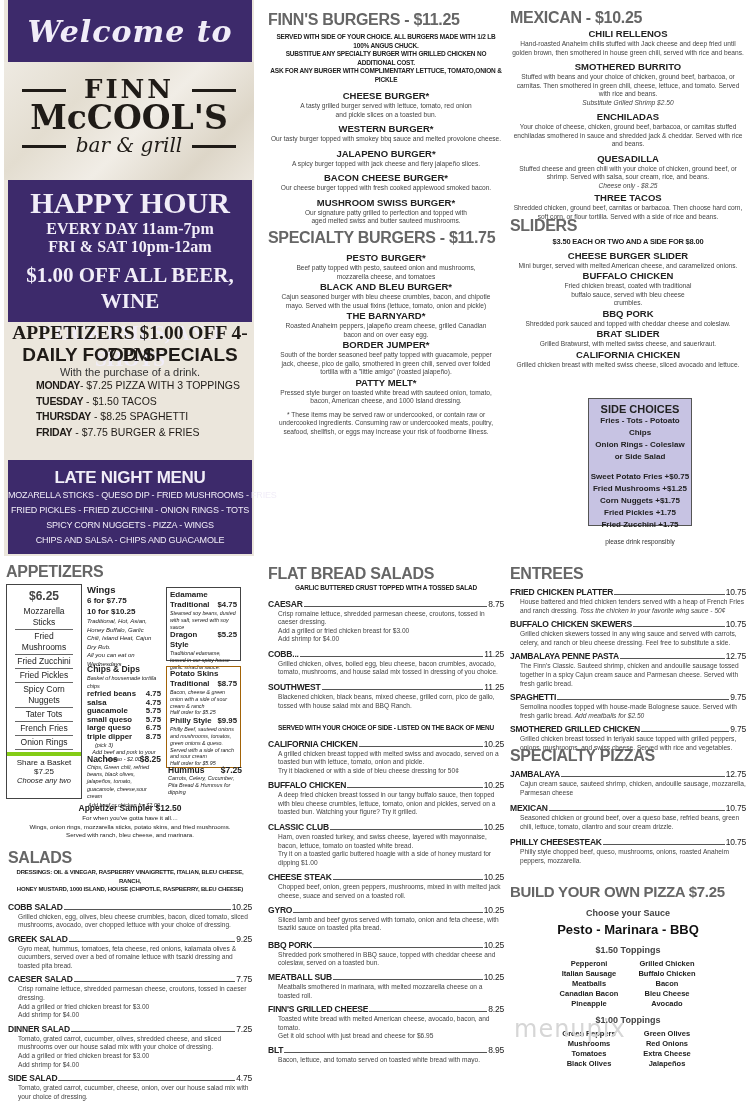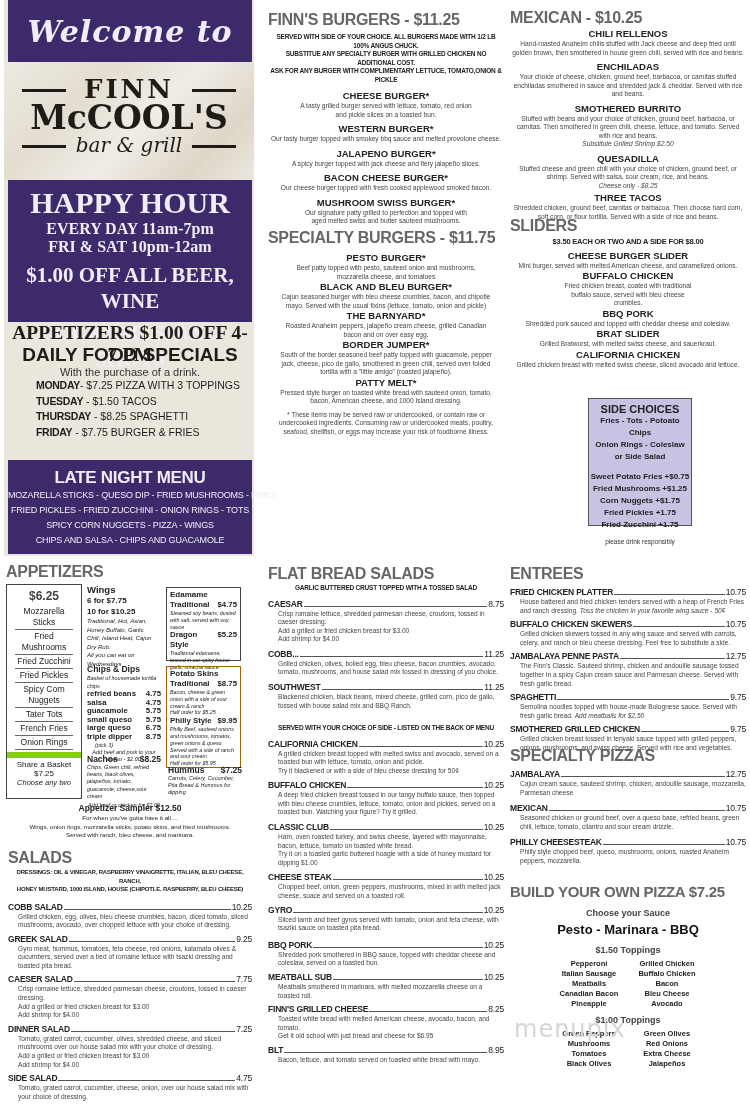--- a/index.html
+++ b/index.html
@@ -56,21 +56,21 @@
   .side-box { left: 588px; top: 398px; width: 104px; height: 128px; background: #c7c3e3; border: 1px solid #555; text-align:center; }
   .side-box .t { font-weight: bold; font-size: 11px; margin-top: 4px; color:#222; }
   .side-box .l { font-size: 8px; line-height: 12px; color:#222; font-weight: bold; }
   .drink { left: 560px; top: 538px; width: 160px; text-align:center; font-size: 6.5px; color:#333; }
 
   
   .app-box { left: 6px; top: 584px; width: 76px; height: 215px; border: 1px solid #444; text-align:center; }
   .app-box .pr { font-size: 12px; font-weight: bold; color:#444; margin-top: 4px; margin-bottom: 2px; }
   .app-box .it { font-size: 8.5px; line-height: 11px; color:#222; border-bottom: 1px solid #666; margin: 0 8px; padding: 1px 0; }
   .app-box .it:last-of-type { border-bottom: none; }
-  .app-box .share { font-size: 8px; color:#222; border-top: 6px solid #84cc16; margin-top: 2px; padding-top: 2px; }
+  .app-box .share { font-size: 8px; color:#222; border-top: 4px solid #84cc16; margin-top: 2px; padding-top: 2px; }
   .app-box .share .s2 { font-style: italic; font-size: 7.5px; }
 
   .wings { left: 87px; top: 584px; width: 70px; font-size: 7px; color:#222; }
   .wings .h { font-size: 9.5px; font-weight: bold; line-height: 11px; }
   .wings .p { font-size: 8px; font-weight: bold; line-height: 11px; }
   .wings .i { font-style: italic; font-size: 6px; line-height: 8.5px; }
   .chips { left: 87px; top: 664px; width: 74px; color:#222; }
   .chips .h { font-size: 8.5px; font-weight: bold; }
   .chips .i { font-style: italic; font-size: 5.5px; line-height: 8px; }
   .chips .r { display:flex; justify-content: space-between; font-size: 7.8px; font-weight: bold; line-height: 8.6px; }
@@ -190,27 +190,27 @@
     </div>
 </div>
 
 <div class="abs c3" style="top:8px;">
   <div class="sec-title" style="font-size:16px;line-height:20px;">MEXICAN - $10.25</div>
   <div class="item-c">
       <div class="n">CHILI RELLENOS</div>
       <div class="d">Hand-roasted Anaheim chilis stuffed with Jack cheese and deep fried until golden brown, then smothered in house green chili, served with rice and beans.</div>
     </div>
   <div class="item-c" style="margin-top:4px;">
-      <div class="n">ENCHILADAS</div>
-      <div class="d">Your choice of cheese, chicken, ground beef, barbacoa, or carnitas stuffed enchiladas smothered in sauce and shredded jack &amp; cheddar. Served with rice and beans.</div>
-    </div>
-  <div class="item-c" style="margin-top:4px;">
       <div class="n">SMOTHERED BURRITO</div>
       <div class="d">Stuffed with beans and your choice of chicken, ground beef, barbacoa, or carnitas. Then smothered in green chili, cheese, lettuce, and tomato. Served with rice and beans.</div>
       <div class="i">Substitute Grilled Shrimp $2.50</div>
+    </div>
+  <div class="item-c" style="margin-top:4px;">
+      <div class="n">ENCHILADAS</div>
+      <div class="d">Your choice of cheese, chicken, ground beef, barbacoa, or carnitas stuffed enchiladas smothered in sauce and shredded jack &amp; cheddar. Served with rice and beans.</div>
     </div>
   <div class="item-c" style="margin-top:4px;">
       <div class="n">QUESADILLA</div>
       <div class="d">Stuffed cheese and green chili with your choice of chicken, ground beef, or shrimp. Served with salsa, sour cream, rice, and beans.</div>
       <div class="i">Cheese only - $8.25</div>
     </div>
   <div class="item-c" style="margin-top:2px;">
       <div class="n">THREE TACOS</div>
       <div class="d">Shredded chicken, ground beef, carnitas or barbacoa.  Then choose hard corn, soft corn, or flour tortilla. Served with a side of rice and beans.</div>
     </div>

